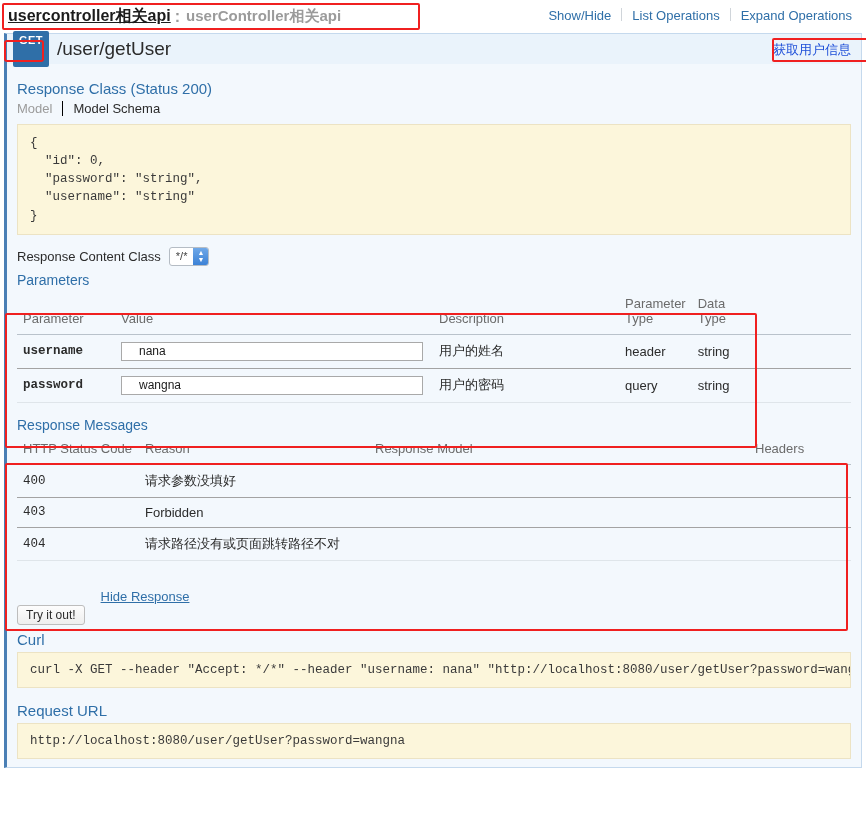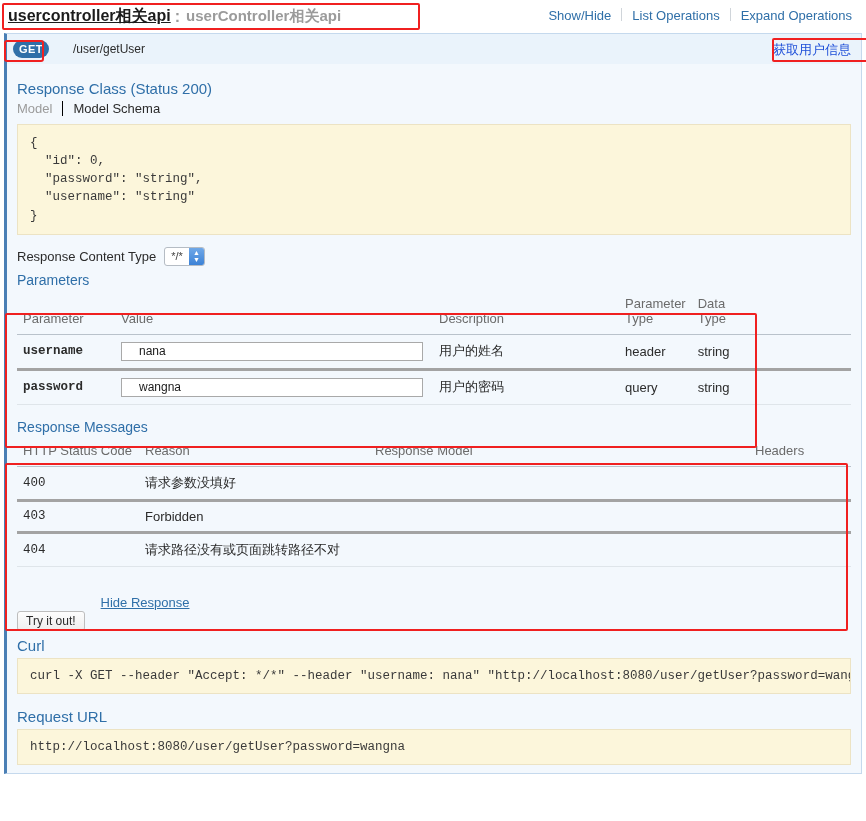--- a/index.html
+++ b/index.html
@@ -68,26 +68,26 @@
     background: #eaf3fb;
     padding-left: 6px;
     position: relative;
   }
   .http-method {
     background: #2f6fa8;
     color: #ffffff;
     font-size: 11px; font-weight: bold;
     letter-spacing: .4px;
     width: 36px; text-align: center;
-    line-height: 18px; height: 18px;
-    border-radius: 9px;
+    line-height: 18px; height: 36px;
+    border-radius: 2px;
   }
   .op-path {
-    margin-left: 24px;
-    font-size: 12px;
+    margin-left: 8px;
+    font-size: 19px;
     color: #2b2b2b;
   }
   .op-nick {
     position: absolute; right: 10px; top: 7px;
     color: #1d4ed8; font-size: 13px; text-decoration: none;
   }
 
   .op-body { background: #f3f8fd; padding: 10px 10px 8px 10px; }
 
   h4.sec {
@@ -137,21 +137,21 @@
   table.swtab th {
     text-align: left;
     font-weight: normal;
     color: #6b6b6b;
     padding: 4px 6px 8px 6px;
     vertical-align: bottom;
     border-bottom: 1px solid #b9c2cb;
   }
   table.swtab td {
     padding: 7px 6px;
-    border-bottom: 3px solid #a3a3a3;
+    border-bottom: 1px solid #a3a3a3;
     vertical-align: middle;
     color: #2b2b2b;
   }
   table.swtab tr:last-child td { border-bottom: 1px solid #dfe5ea; }
   td.pname { font-weight: bold; font-family: "Liberation Mono","DejaVu Sans Mono",monospace; font-size: 12.5px; }
   input.pval {
     width: 302px; height: 19px;
     border: 1px solid #a9a9a9;
     background: #fff;
     font-family: "Liberation Sans", sans-serif;
@@ -235,21 +235,21 @@
         <span class="tab active">Model Schema</span>
       </div>
 
       <div class="code-box">{
   "id": 0,
   "password": "string",
   "username": "string"
 }</div>
 
       <div class="ct-row">
-        <span class="ct-label">Response Content Type</span>
+        <span class="ct-label">Response Content Class</span>
         <span class="ct-select">
           <span class="val">*/*</span>
           <span class="arrows">▲<br>▼</span>
         </span>
       </div>
 
       <h4 class="sec small">Parameters</h4>
 
       <table class="swtab">
         <thead>

